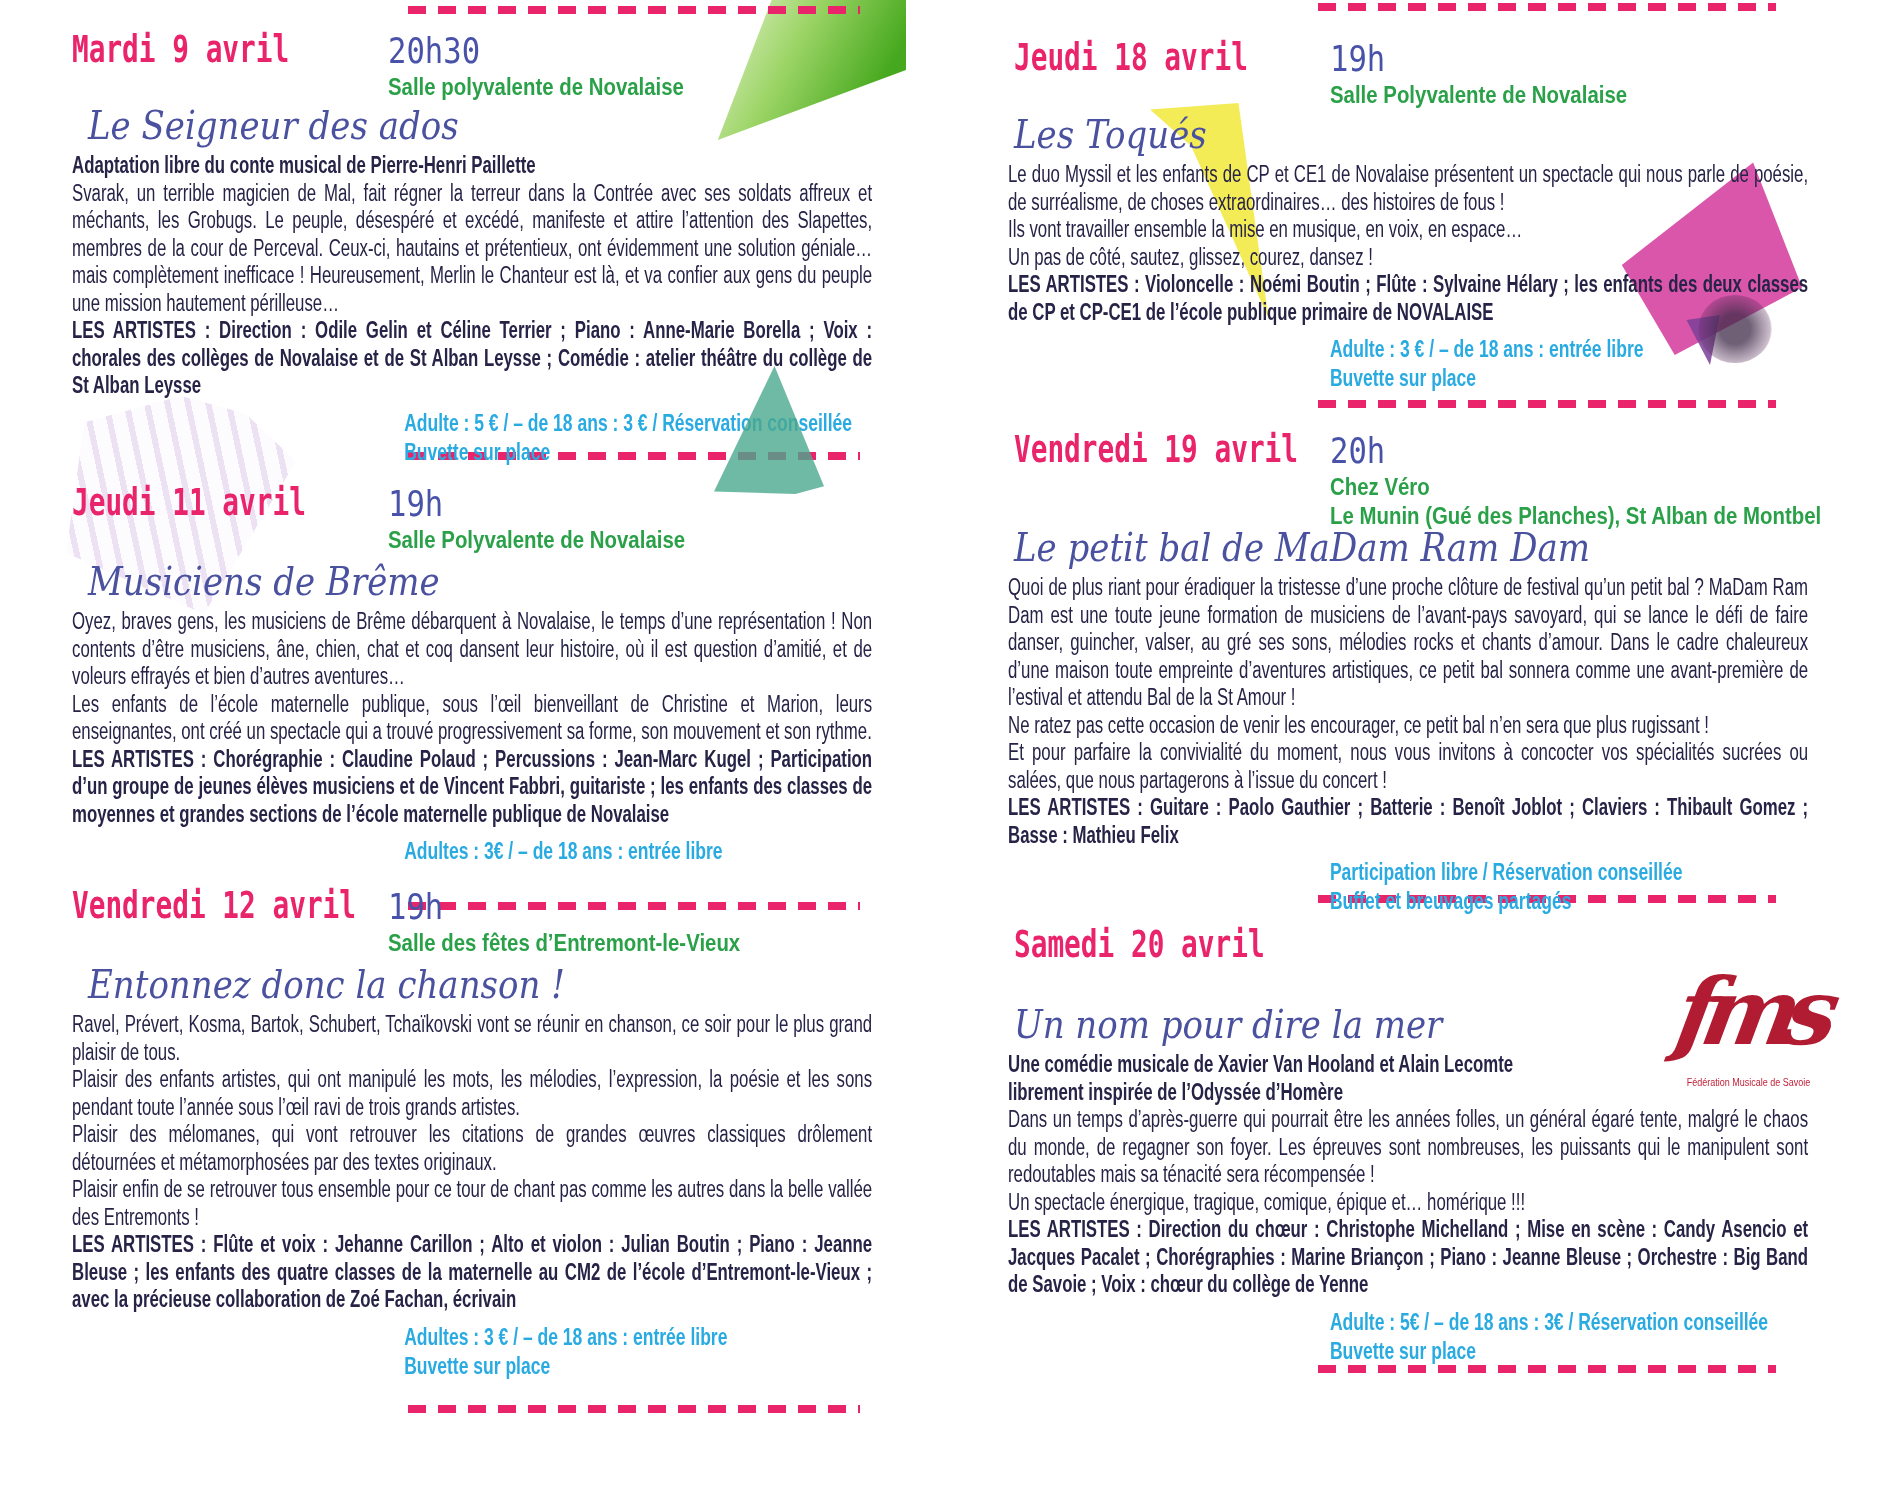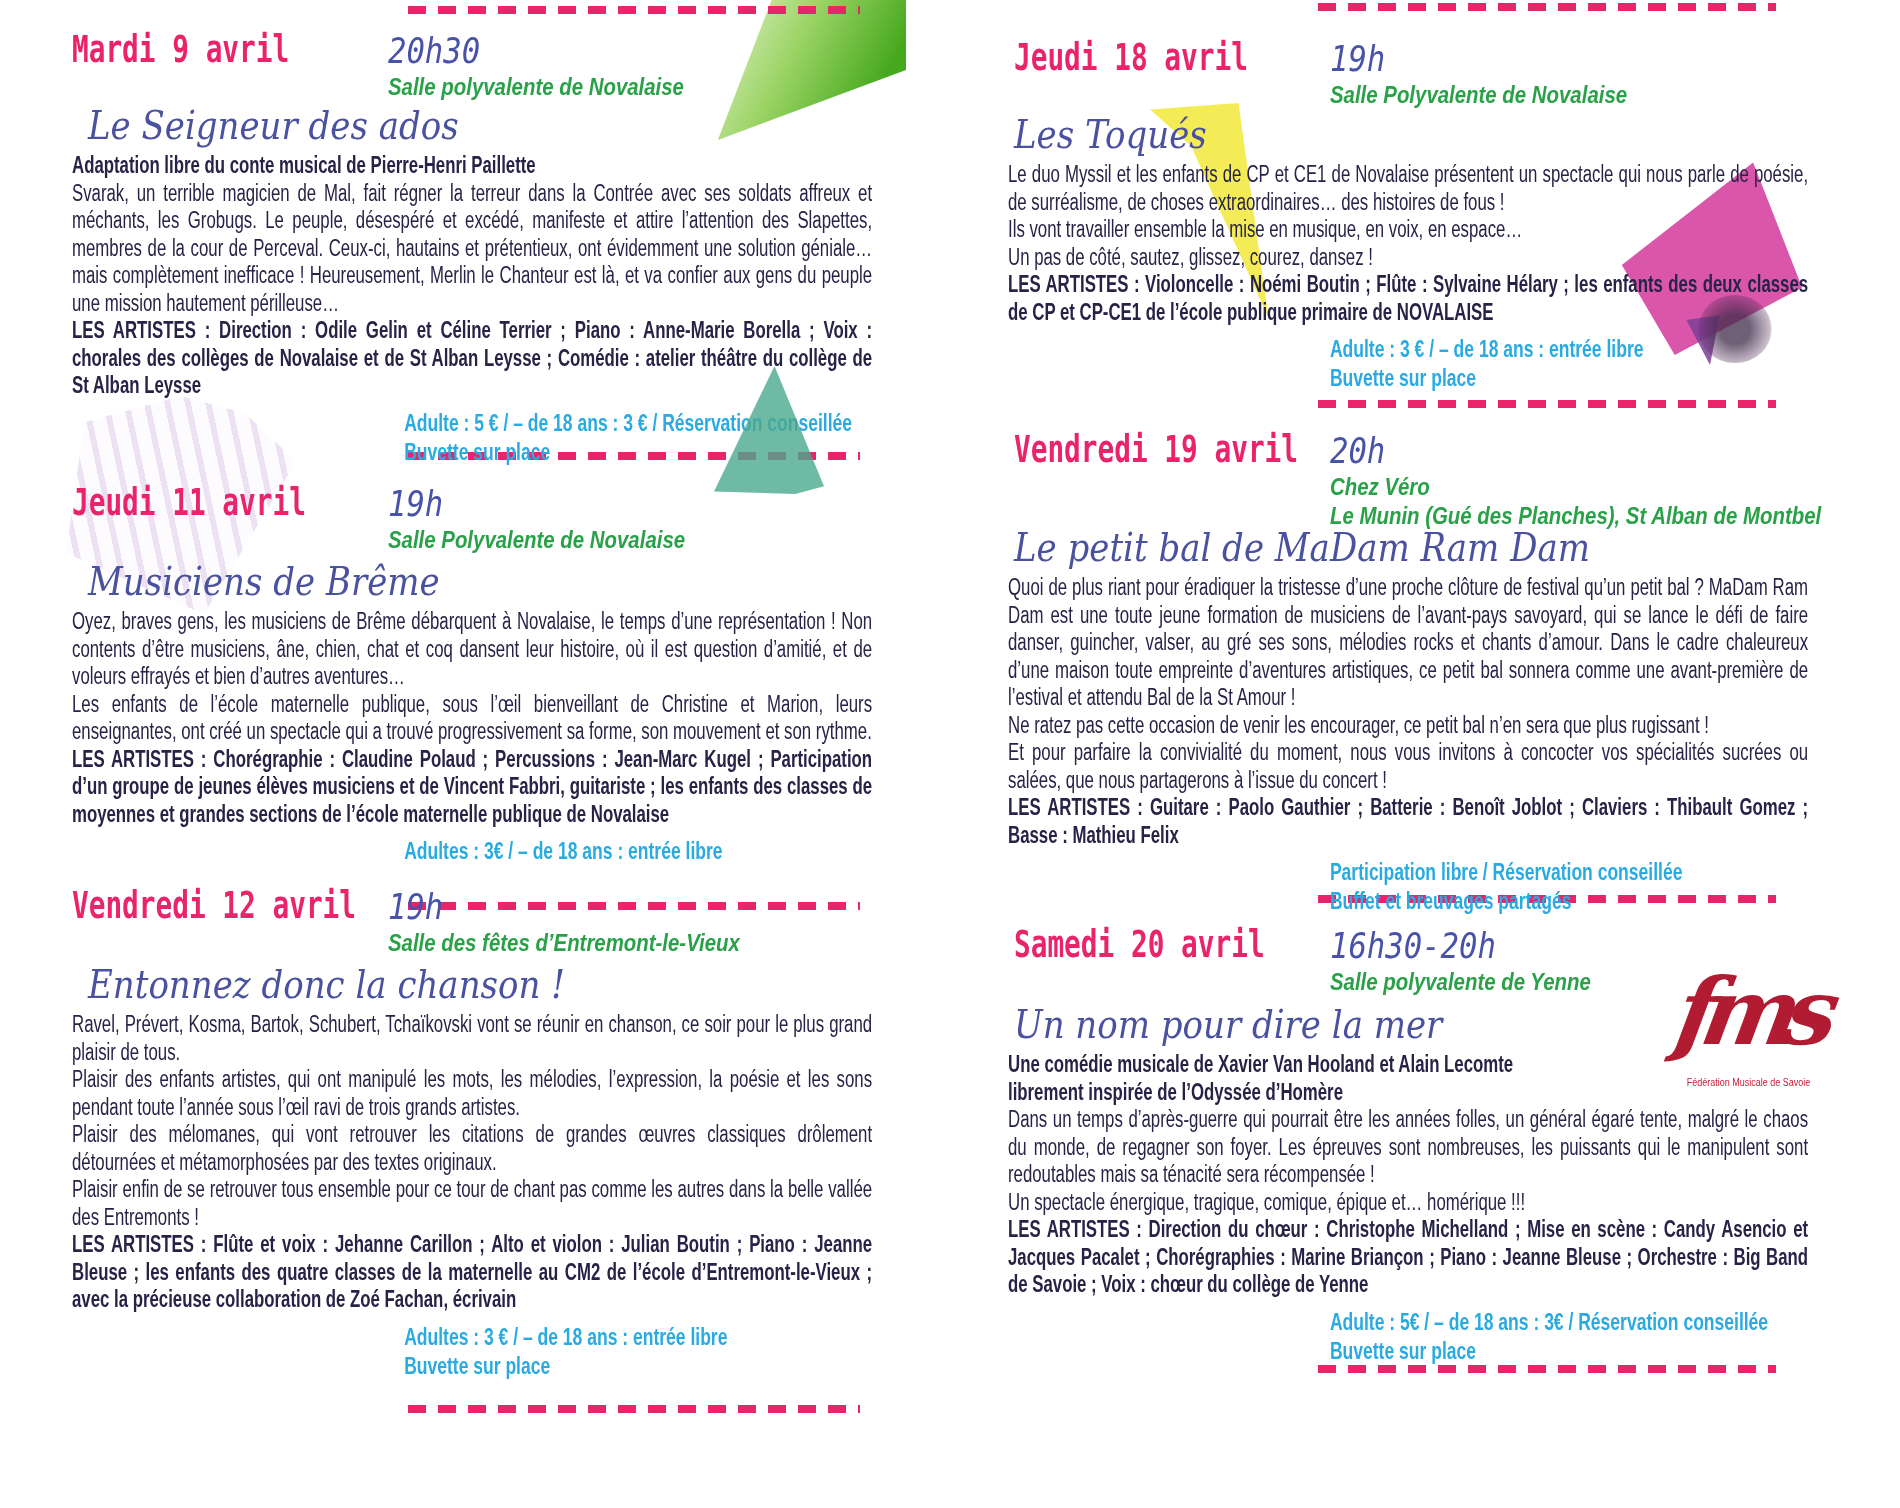--- a/index.html
+++ b/index.html
@@ -10,21 +10,21 @@
   
   .event{position:absolute;width:1100px;z-index:2;}
   .ev-left{left:72px;}
   .ev-right{left:1008px;}
   .hdr{position:relative;margin-left:0;}
   .ev-right .hdr{margin-left:6px;}
   .date{
     font-family:"DejaVu Sans Mono",monospace;font-weight:bold;font-size:37px;line-height:40px;
     color:#e9246b;transform:scaleX(0.75);transform-origin:0 0;white-space:nowrap;
   }
-  .hdr-info{position:absolute;left:316px;top:0;font-style:italic;}
+  .hdr-info{position:absolute;left:316px;top:0;}
   .time{
     font-family:"DejaVu Sans Mono",monospace;font-size:36px;line-height:42px;
     color:#4852a8;transform:scaleX(0.85);transform-origin:0 0;white-space:nowrap;
   }
   .venue{
     font-weight:bold;font-size:24px;line-height:29px;color:#2aa148;
     transform:scaleX(0.85);transform-origin:0 0;white-space:nowrap;
   }
   .title{
     font-family:"DejaVu Serif",serif;font-style:italic;font-size:40px;line-height:46px;
@@ -196,24 +196,20 @@
     <div class="tariff">
       <div>Participation libre / Réservation conseillée</div>
       <div>Buffet et breuvages partagés</div>
     </div>
   </div>
 </div>
 
 <div class="event ev-right" style="top:925px">
   <div class="hdr" style="height:76px">
     <div class="date">Samedi 20 avril</div>
-    <div class="hdr-info">
-      <div class="time">16h30-20h</div>
-      <div class="venue">Salle polyvalente de Yenne</div>
-    </div>
   </div>
   <div class="title">Un nom pour dire la mer</div>
   <div class="cond">
     <p class="body bold">Une comédie musicale de Xavier Van Hooland et Alain Lecomte</p>
     <p class="body bold">librement inspirée de l’Odyssée d’Homère</p>
     <p class="body">Dans un temps d’après-guerre qui pourrait être les années folles, un général égaré tente, malgré le chaos du monde, de regagner son foyer. Les épreuves sont nombreuses, les puissants qui le manipulent sont redoutables mais sa ténacité sera récompensée !</p>
     <p class="body">Un spectacle énergique, tragique, comique, épique et… homérique !!!</p>
     <p class="body artistes">LES ARTISTES : Direction du chœur : Christophe Michelland ; Mise en scène : Candy Asencio et Jacques Pacalet ; Chorégraphies : Marine Briançon ; Piano : Jeanne Bleuse ; Orchestre : Big Band de Savoie ; Voix : chœur du collège de Yenne</p>
     <div class="tariff">
       <div>Adulte : 5€ / – de 18 ans : 3€ / Réservation conseillée</div>

